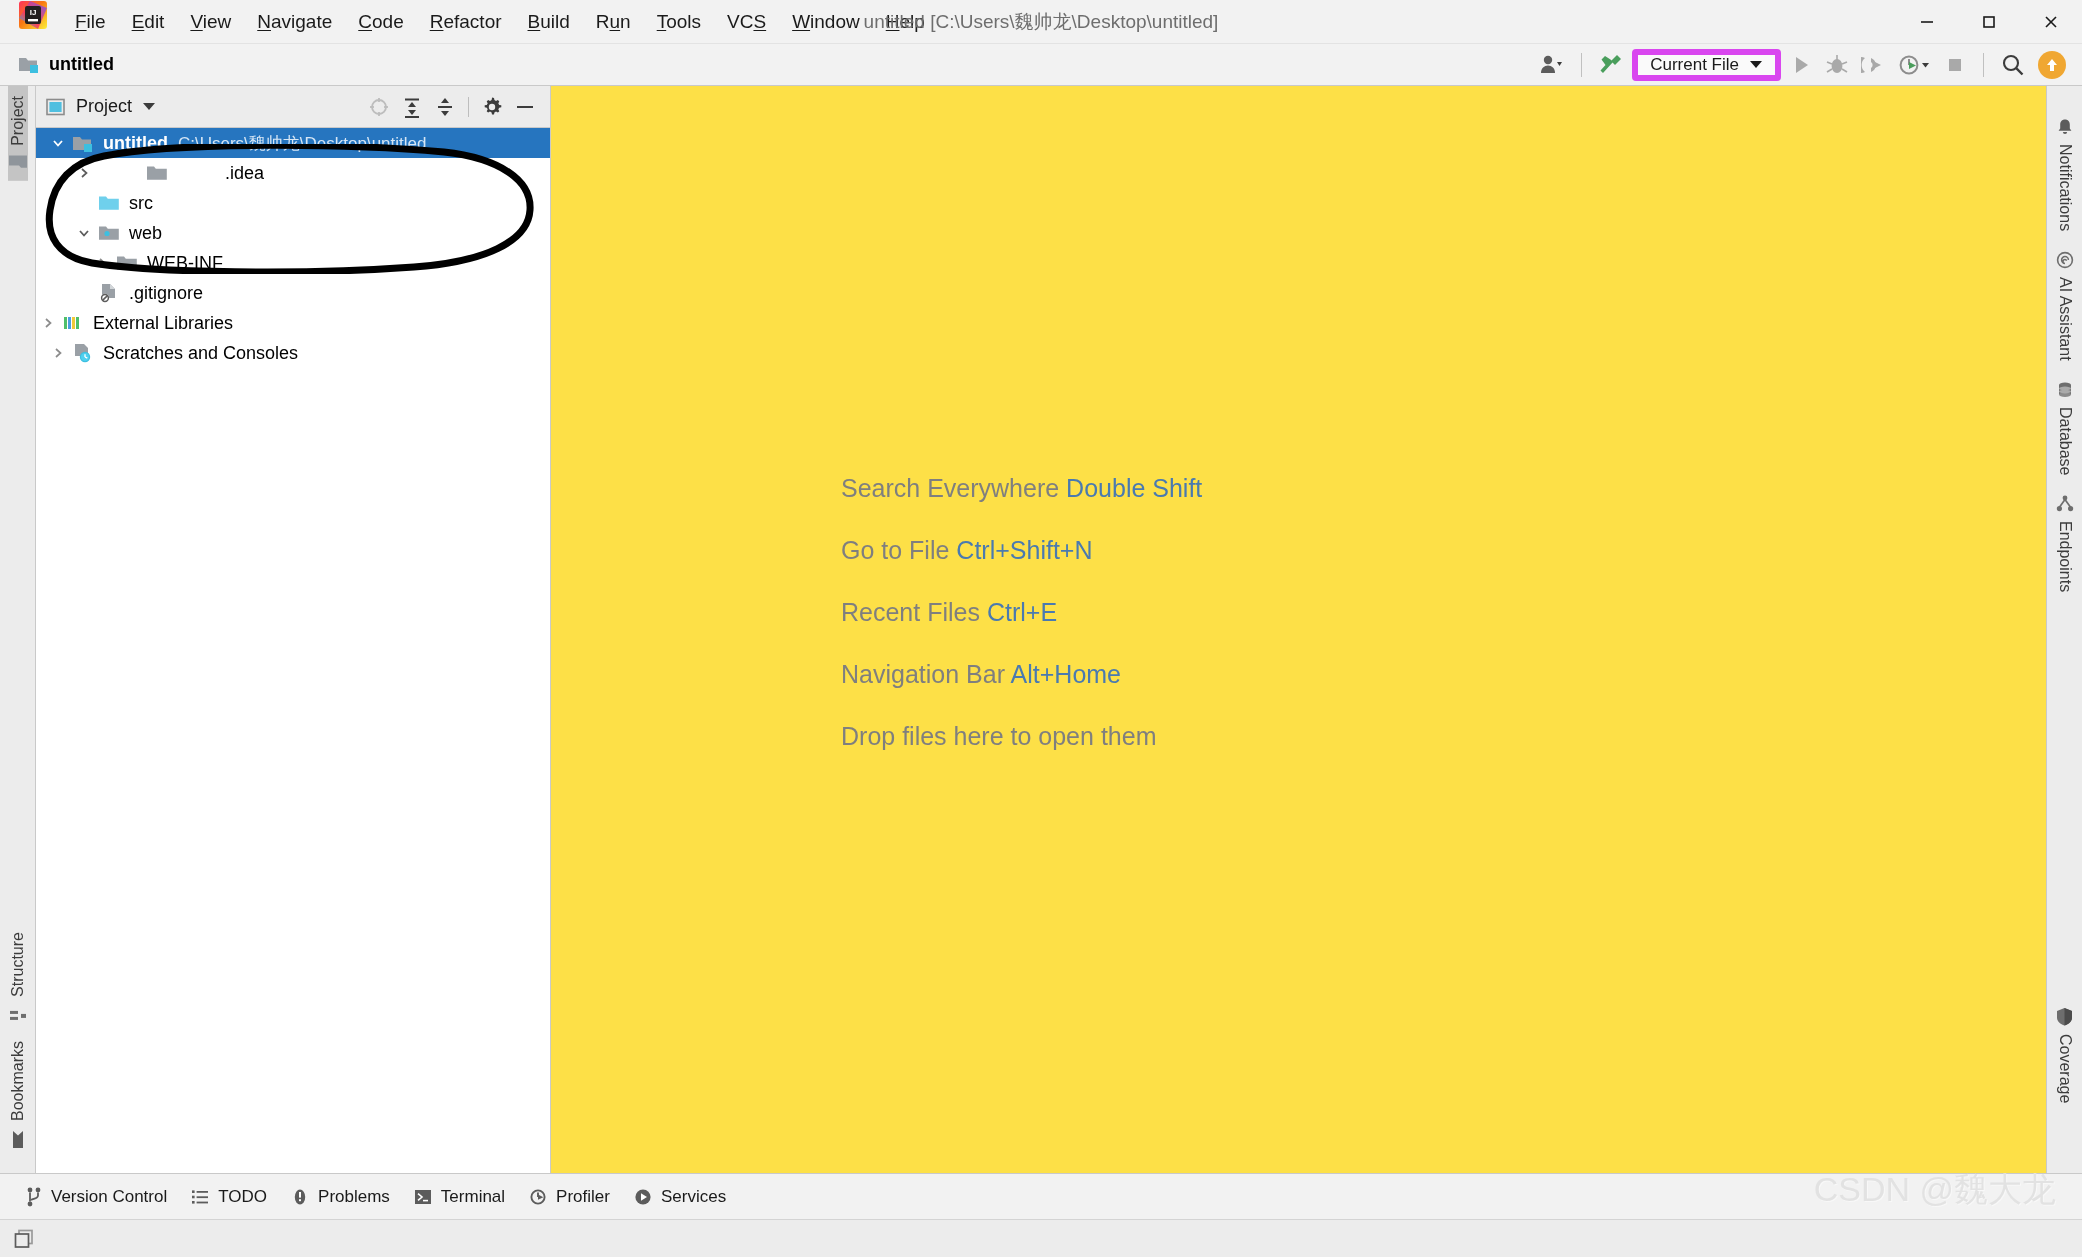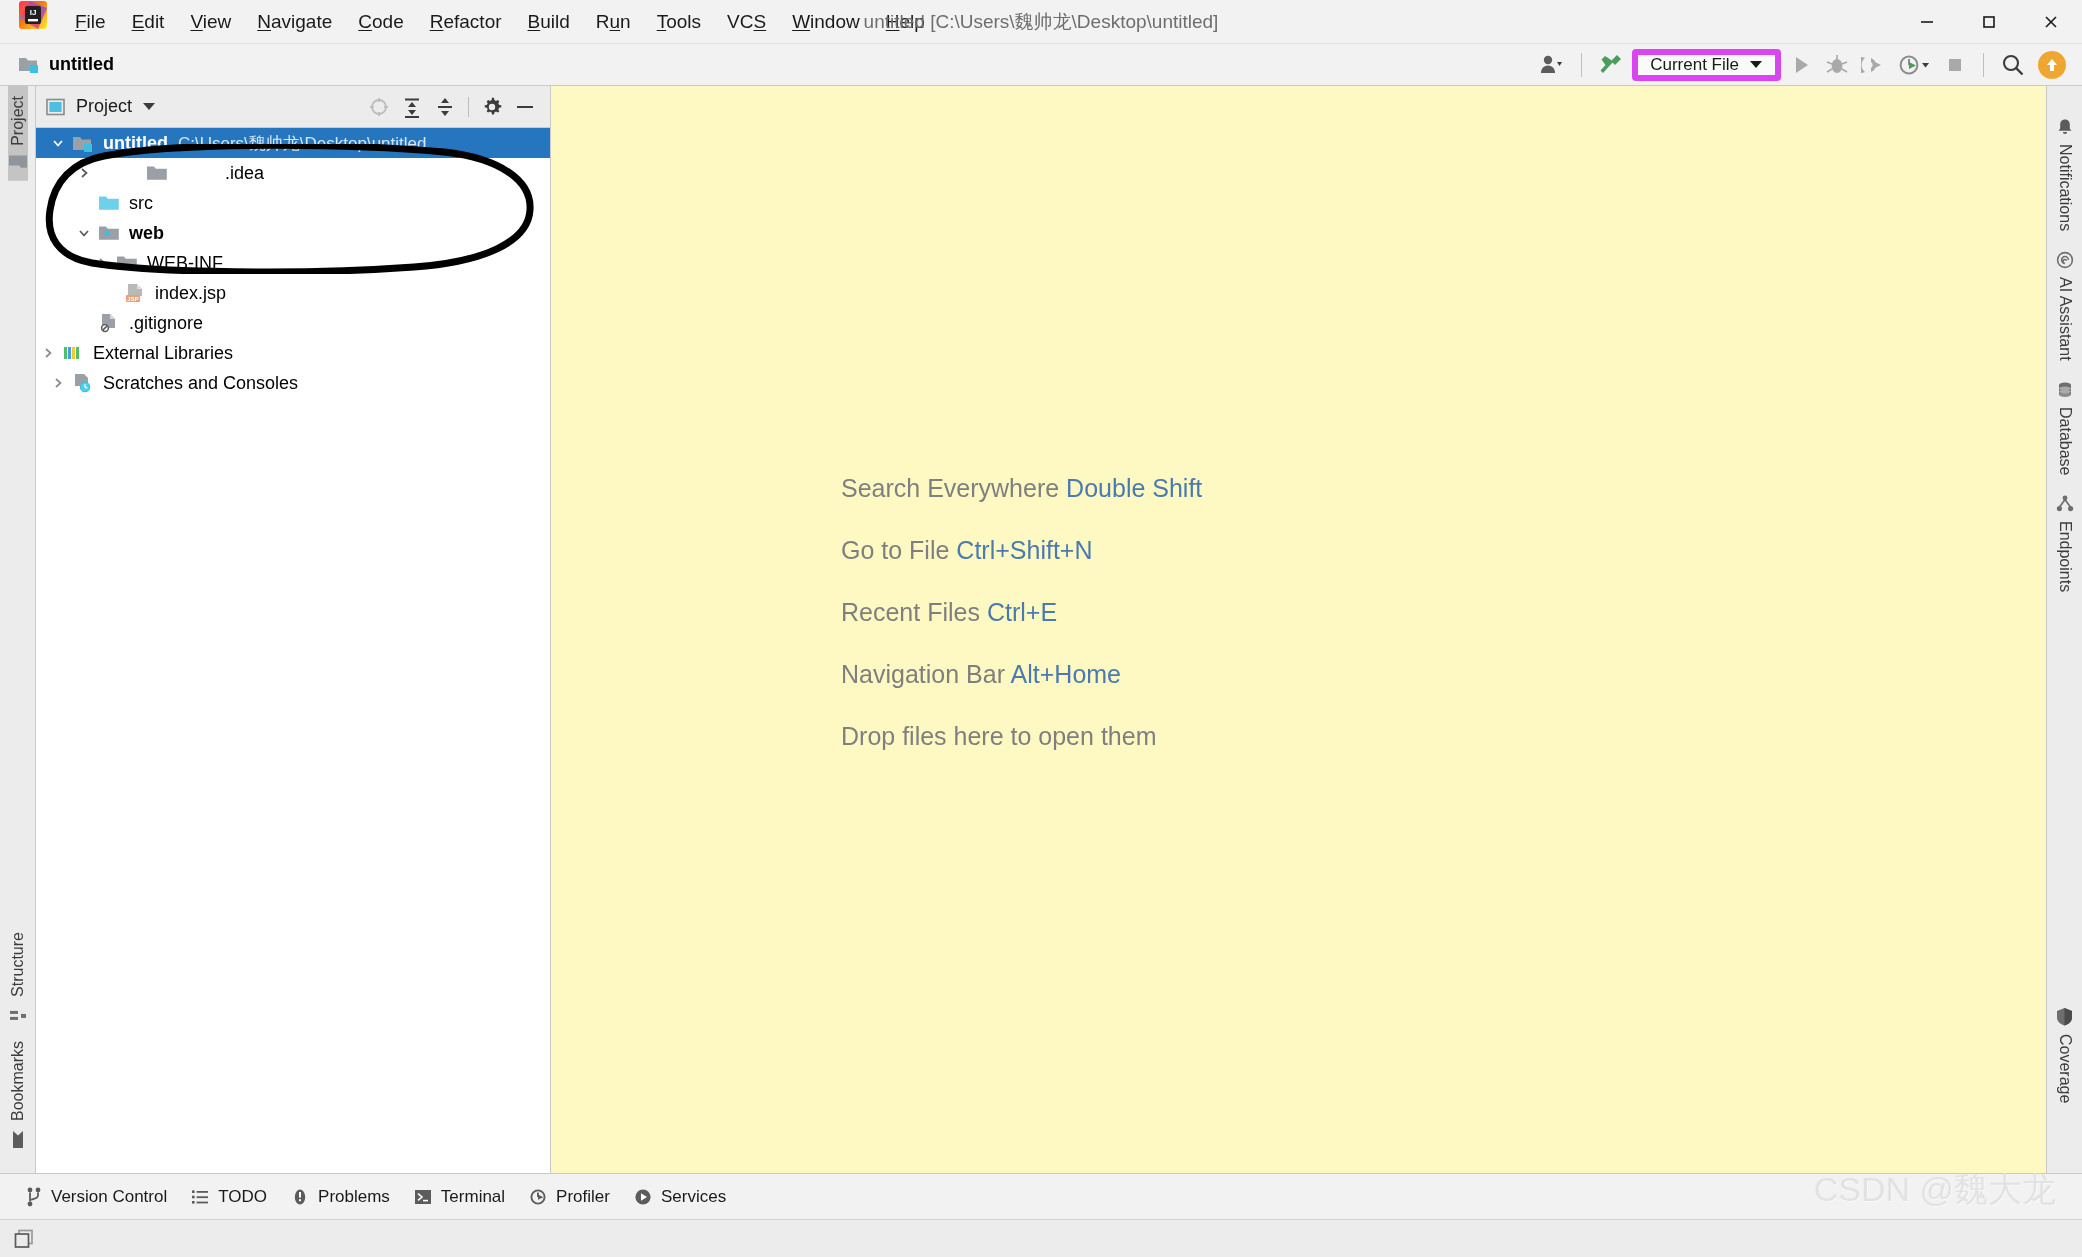--- a/index.html
+++ b/index.html
@@ -144,21 +144,21 @@
   .trow .tpath { font-size: 17px; color: #d6e6f5; }
   .bold { font-weight: bold; }
 
   
   .annot {
     position: absolute; pointer-events: none; z-index: 20;
   }
 
   
   .editor-area {
-    flex: 1 1 auto; background: #fef9c3; position: relative;
+    flex: 1 1 auto; background: #fde047; position: relative;
     display: flex; min-height: 0;
   }
   .hints {
     position: absolute; left: 290px; top: 388px;
     display: flex; flex-direction: column; gap: 33px;
   }
   .hint { font-size: 25px; color: #7f7f7f; white-space: nowrap; cursor: default; }
   .hint .key { color: #4a7ab0; }
 
   
@@ -477,21 +477,21 @@
           <span class="ticon">
             <svg width="22" height="18" viewBox="0 0 22 18">
               <path d="M1 2.5 h7 l1.8 2.2 h11 v11 h-19.8 z" fill="#6fd0ec"></path>
             </svg>
           </span>
           <span class="tlabel">
               <span>src</span>
             </span>
         </div>
 
-        <div class="trow" style="padding-left:36px;font-weight:bold;">
+        <div class="trow" style="padding-left:36px;">
           <span class="arrow">
             <svg width="14" height="14" viewBox="0 0 14 14">
                 <path d="M3 5 L7 9.5 L11 5" fill="none" stroke="#5c5c5c" stroke-width="1.8"></path>
               </svg>
           </span>
           <span class="ticon">
             <svg width="22" height="18" viewBox="0 0 22 18">
               <path d="M1 2.5 h7 l1.8 2.2 h11 v11 h-19.8 z" fill="#9aa0a6"></path>
               <circle cx="9" cy="9.5" r="2.6" fill="#3dbfe0"></circle>
             </svg>
@@ -510,33 +510,20 @@
           <span class="ticon">
             <svg width="22" height="18" viewBox="0 0 22 18">
               <path d="M1 2.5 h7 l1.8 2.2 h11 v11 h-19.8 z" fill="#9aa0a6"></path>
             </svg>
           </span>
           <span class="tlabel">
               <span>WEB-INF</span>
             </span>
         </div>
 
-        <div class="trow" style="padding-left:86px;">
-          <span class="ticon">
-            <svg width="22" height="20" viewBox="0 0 22 20">
-              <path d="M4 1 h9 l5 5 v7 h-14 z" fill="#b9b9b9"></path>
-              <path d="M13 1 l5 5 h-5 z" fill="#e0e0e0"></path>
-              <rect x="2" y="12" width="14" height="7" rx="1" fill="#e8a07a"></rect>
-              <text x="9" y="18" font-family="Liberation Sans, sans-serif" font-size="6" font-weight="bold" fill="#fff" text-anchor="middle">JSP</text>
-            </svg>
-          </span>
-          <span class="tlabel">
-              <span>index.jsp</span>
-            </span>
-        </div>
 
         <div class="trow" style="padding-left:60px;">
           <span class="ticon">
             <svg width="22" height="20" viewBox="0 0 22 20">
               <path d="M4 1 h8 l5 5 v9 h-13 z" fill="#9aa0a6"></path>
               <path d="M12 1 l5 5 h-5 z" fill="#d2d6d9"></path>
               <circle cx="7" cy="15" r="4.2" fill="#fff"></circle>
               <circle cx="7" cy="15" r="3.4" fill="none" stroke="#5c5c5c" stroke-width="1.5"></circle>
               <line x1="4.6" y1="17.4" x2="9.4" y2="12.6" stroke="#5c5c5c" stroke-width="1.5"></line>
             </svg>

